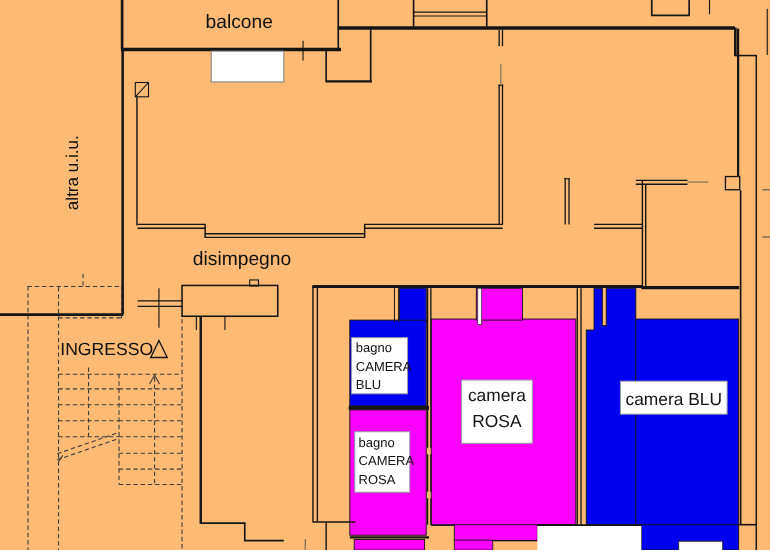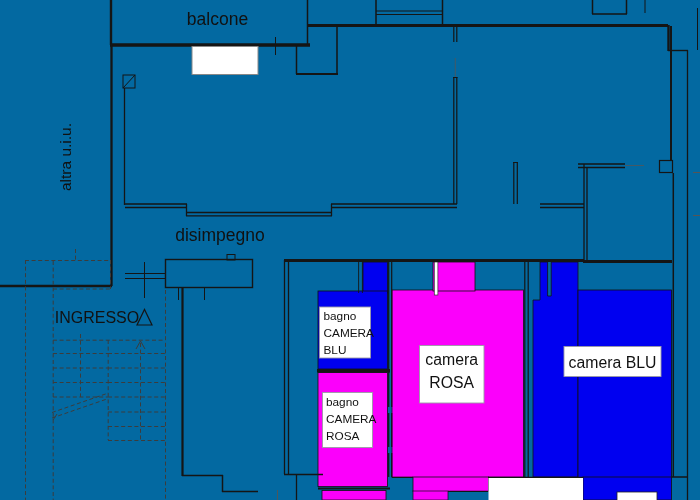--- a/index.html
+++ b/index.html
@@ -1,16 +1,16 @@
 <!DOCTYPE html>
 <html><head>
 <meta charset="utf-8">
 <style>
   html,body{margin:0;padding:0;background:#ffffff;}
-  .stage{width:700px;height:500px;position:relative;background:#0369a1;overflow:hidden;}
+  .stage{width:700px;height:500px;position:relative;background:#fdba74;overflow:hidden;}
   svg{display:block;}
   text{font-family:"Liberation Sans","DejaVu Sans",sans-serif;fill:#111;}
   .t-big{font-size:17.5px;}
   .t-med{font-size:16px;}
   .t-room{font-size:15.8px;}
   .t-small{font-size:11.8px;}
   .t-rot{font-size:15.5px;}
   .w{stroke:#151515;fill:none;}
   .thin{stroke:#555;fill:none;}
   .gray{stroke:#888;fill:#fff;}

